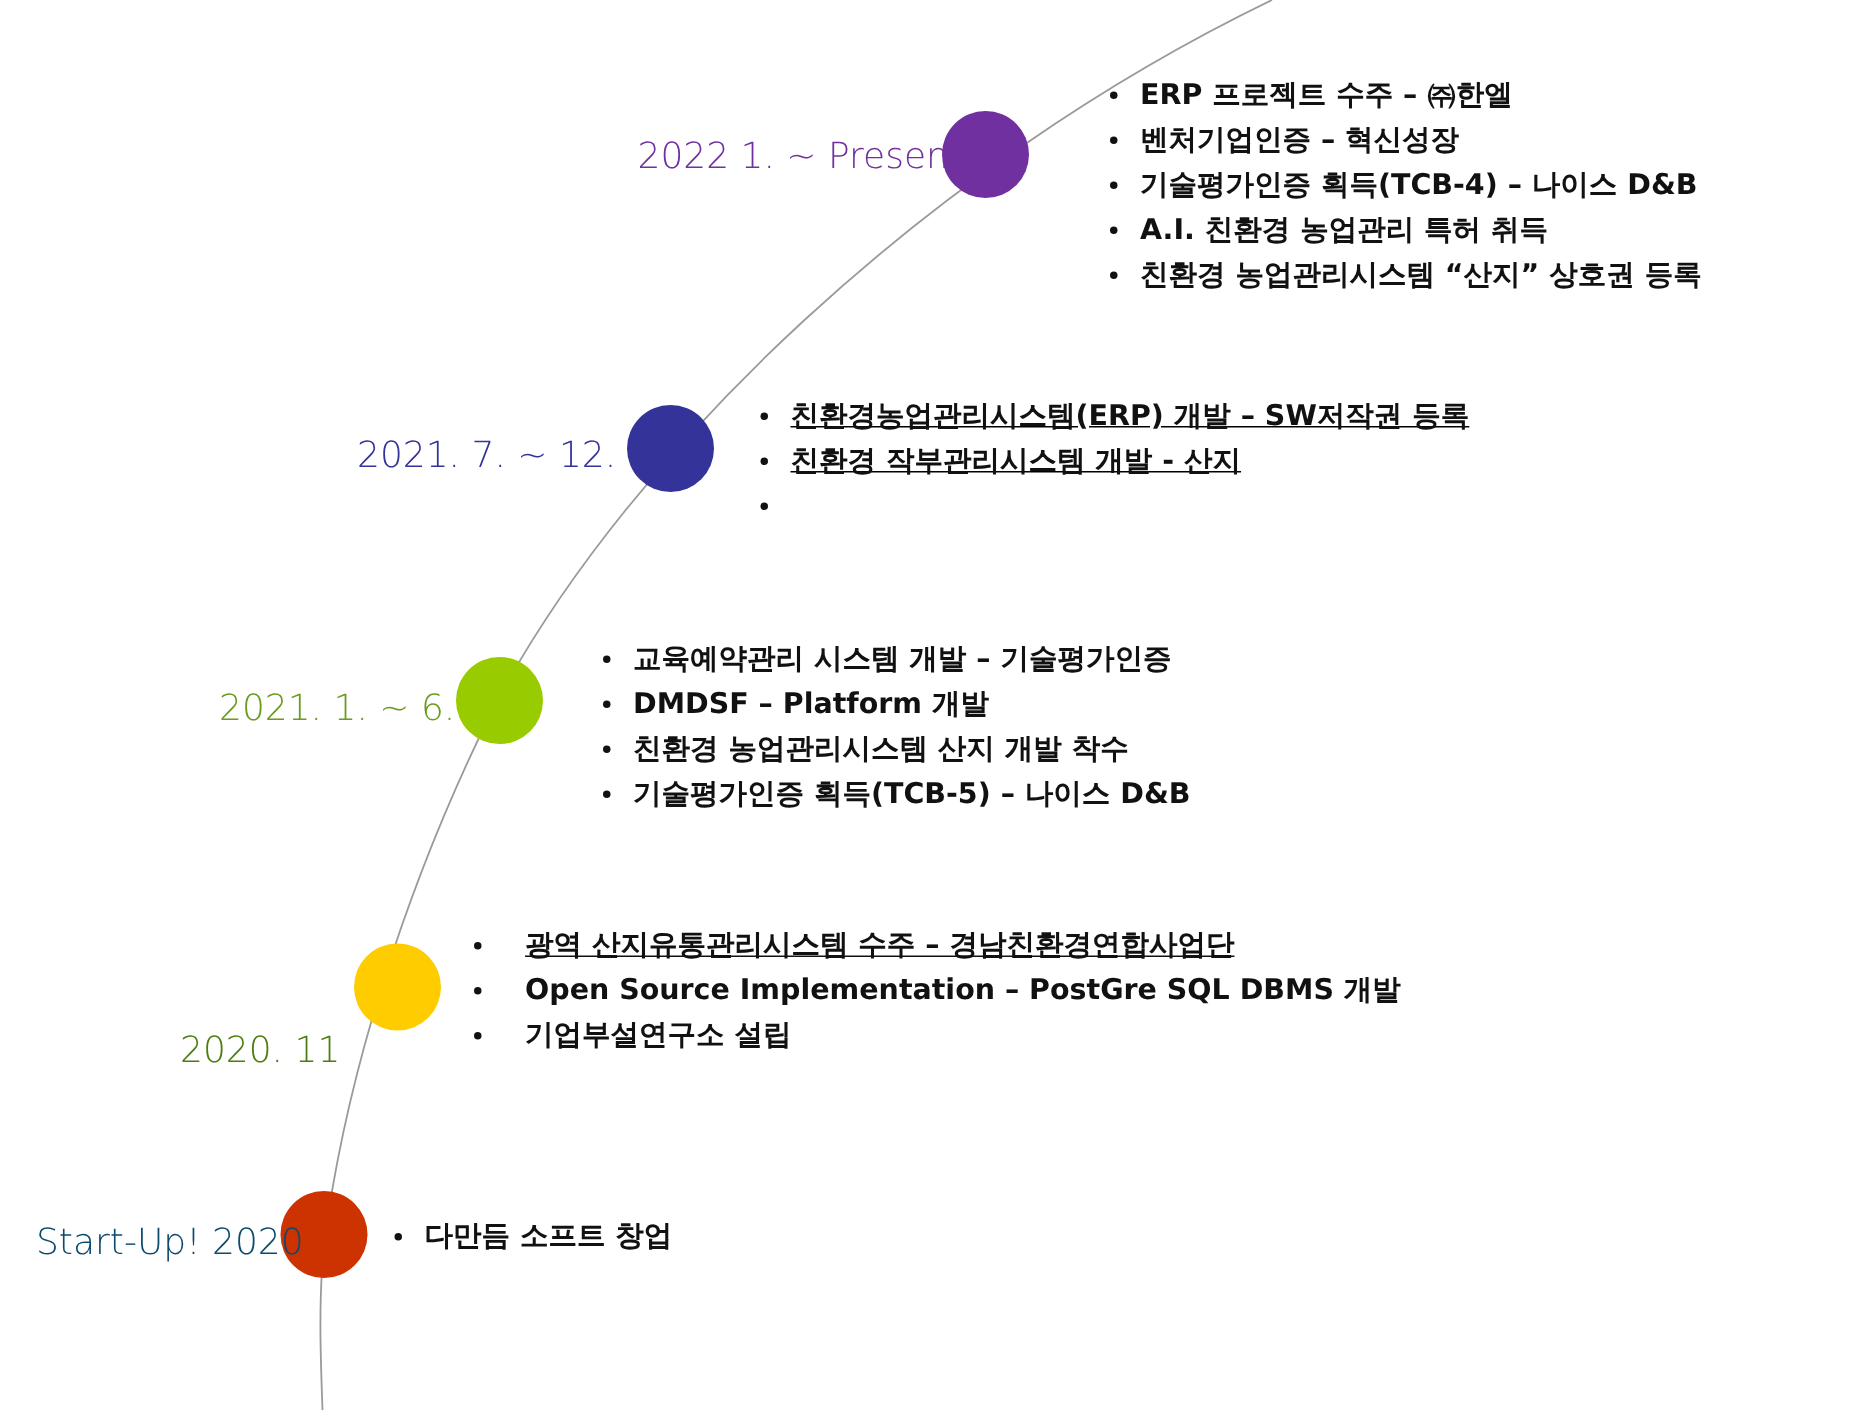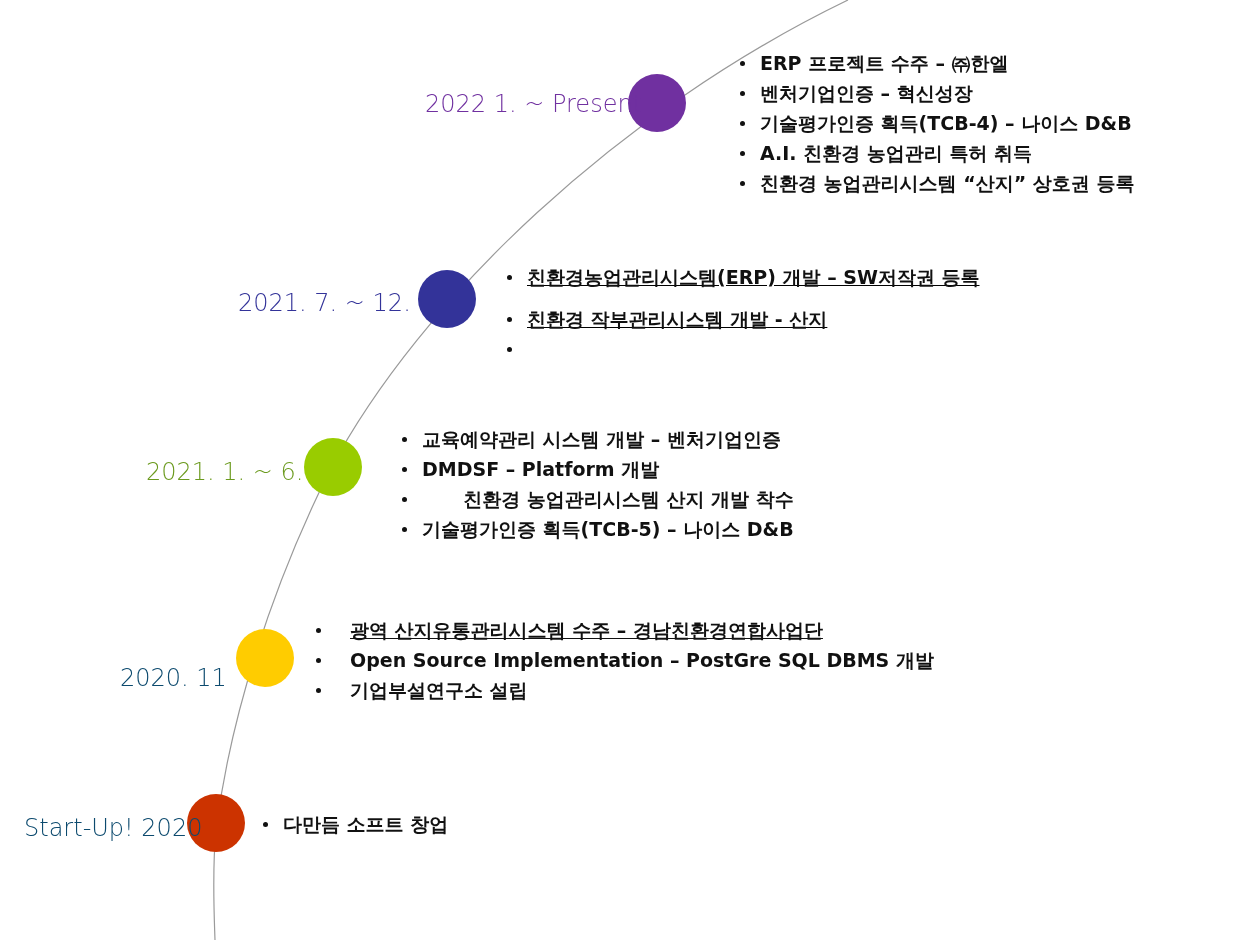--- a/index.html
+++ b/index.html
@@ -76,35 +76,35 @@
   <li class="event-item" style="padding-left:22px;"><span class="bullet" style="left:2px;"></span><span>벤처기업인증 – 혁신성장</span></li>
   <li class="event-item" style="padding-left:22px;"><span class="bullet" style="left:2px;"></span><span>기술평가인증 획득(TCB-4) – 나이스 D&amp;B</span></li>
   <li class="event-item" style="padding-left:22px;"><span class="bullet" style="left:2px;"></span><span>A.I. 친환경 농업관리 특허 취득</span></li>
   <li class="event-item" style="padding-left:22px;"><span class="bullet" style="left:2px;"></span><span>친환경 농업관리시스템 “산지” 상호권 등록</span></li>
 </ul>
 
 <div class="milestone-dot" style="left:418px; top:270px; background:#333399;"></div>
 <div class="period-label" style="left:238px; top:291px; color:#333399;">2021. 7. ~ 12.</div>
 <ul class="events" style="left:505px; top:262px;text-decoration:underline;">
   <li class="event-item" style="padding-left:22px;"><span class="bullet" style="left:2px;"></span><span>친환경농업관리시스템(ERP) 개발 – SW저작권 등록</span></li>
-  <li class="event-item" style="padding-left:22px;margin-top:12px;"><span class="bullet" style="left:2px;"></span><span>친환경 작부관리시스템 개발 - 산지</span></li>
+  <li class="event-item" style="padding-left:22px;"><span class="bullet" style="left:2px;"></span><span>친환경 작부관리시스템 개발 - 산지</span></li>
   <li class="event-item" style="padding-left:22px;"><span class="bullet" style="left:2px;"></span></li>
 </ul>
 
 <div class="milestone-dot" style="left:304px; top:438px; background:#99cc00;"></div>
 <div class="period-label" style="left:146px; top:460px; color:#6b9a1e;">2021. 1. ~ 6.</div>
 <ul class="events" style="left:400px; top:424px;">
-  <li class="event-item" style="padding-left:22px;"><span class="bullet" style="left:2px;"></span><span>교육예약관리 시스템 개발 – 벤처기업인증</span></li>
+  <li class="event-item" style="padding-left:22px;"><span class="bullet" style="left:2px;"></span><span>교육예약관리 시스템 개발 – 기술평가인증</span></li>
   <li class="event-item" style="padding-left:22px;"><span class="bullet" style="left:2px;"></span><span>DMDSF – Platform 개발</span></li>
-  <li class="event-item" style="padding-left:22px;text-align:right;"><span class="bullet" style="left:2px;"></span><span>친환경 농업관리시스템 산지 개발 착수</span></li>
+  <li class="event-item" style="padding-left:22px;"><span class="bullet" style="left:2px;"></span><span>친환경 농업관리시스템 산지 개발 착수</span></li>
   <li class="event-item" style="padding-left:22px;"><span class="bullet" style="left:2px;"></span><span>기술평가인증 획득(TCB-5) – 나이스 D&amp;B</span></li>
 </ul>
 
 <div class="milestone-dot" style="left:236px; top:629px; background:#ffcc00;"></div>
-<div class="period-label" style="left:120px; top:666px; color:#0c4a6e;">2020. 11</div>
+<div class="period-label" style="left:120px; top:688px; color:#4d7c0f;">2020. 11</div>
 <ul class="events" style="left:314px; top:615px;">
   <li class="event-item" style="padding-left:36px;text-decoration:underline;"><span class="bullet" style="left:2px;"></span><span>광역 산지유통관리시스템 수주 – 경남친환경연합사업단</span></li>
   <li class="event-item" style="padding-left:36px;"><span class="bullet" style="left:2px;"></span><span>Open Source Implementation – PostGre SQL DBMS 개발</span></li>
   <li class="event-item" style="padding-left:36px;"><span class="bullet" style="left:2px;"></span><span>기업부설연구소 설립</span></li>
 </ul>
 
 <div class="milestone-dot" style="left:187px; top:794px; background:#cc3300;"></div>
 <div class="period-label" style="left:24px; top:816px; color:#0c4a6e;">Start-Up! 2020</div>
 <ul class="events" style="left:261px; top:809px;">
   <li class="event-item" style="padding-left:22px;"><span class="bullet" style="left:2px;"></span><span>다만듬 소프트 창업</span></li>

